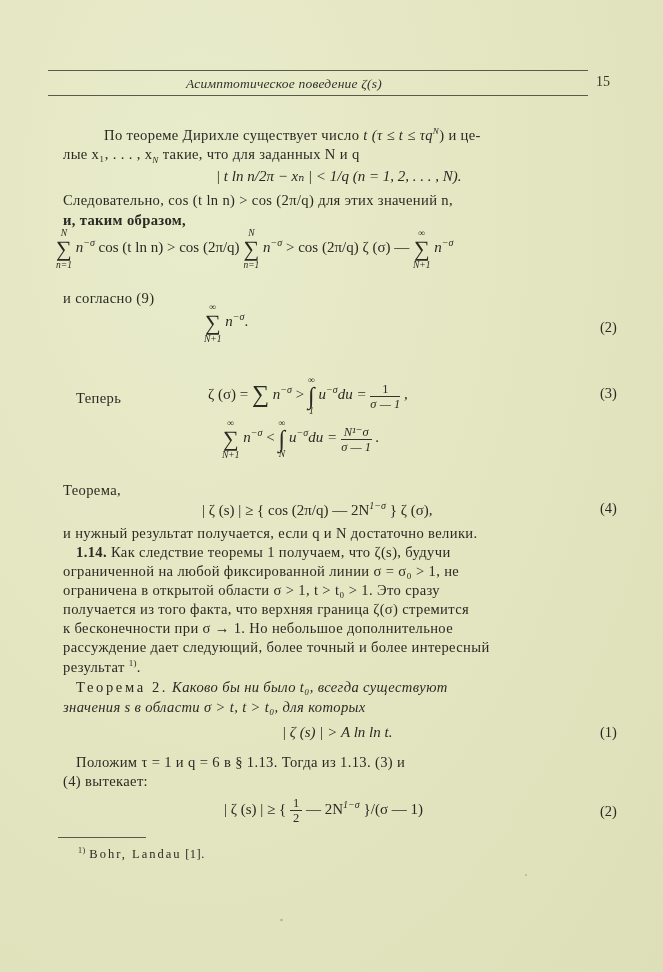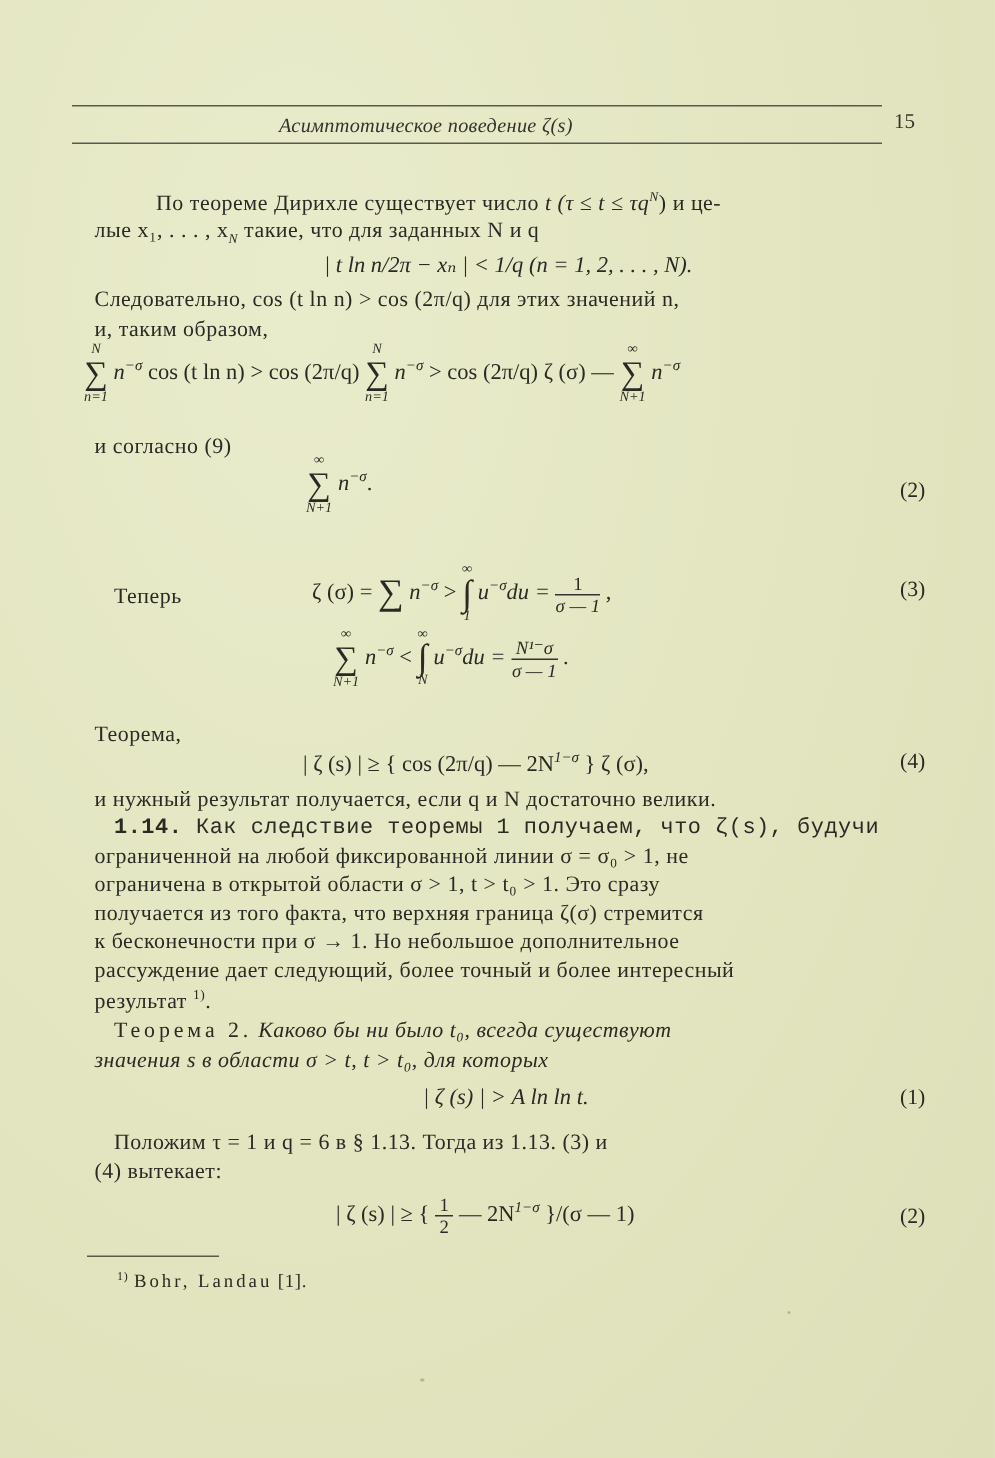--- a/index.html
+++ b/index.html
@@ -48,21 +48,21 @@
 
   <div class="line" style="top:126px; left:56px;">
     <span>По теореме Дирихле существует число </span><span class="i">t (τ ≤ t ≤ τq</span><sup style="font-size:9px" class="i">N</sup><span>) и це-</span>
   </div>
   <div class="line" style="top:146px; left:15px;">
     <span>лые x₁, . . . , x</span><sub style="font-size:9px" class="i">N</sub><span> такие, что для заданных N и q</span>
   </div>
   <div class="f i" style="top:167px; left:168px;">| t ln n/2π − xₙ | &lt; 1/q  (n = 1, 2, . . . , N).</div>
 
   <div class="line" style="top:192px; left:15px;">Следовательно,  cos (t ln n) &gt; cos (2π/q)  для  этих  значений  n,</div>
-  <div class="line" style="top:212px; left:15px;">и, таким образом,</div>
+  <div class="line" style="top:212px; left:15px;font-weight:bold;">и, таким образом,</div>
 
   <div class="f" style="top:228px; left:8px;">
     <span class="sigma"><span class="sup">N</span><span class="big">∑</span><span class="sub">n=1</span></span>
     <span class="i">n</span><span class="sup-s">−σ</span><span> cos (t ln n) &gt; cos (2π/q) </span>
     <span class="sigma"><span class="sup">N</span><span class="big">∑</span><span class="sub">n=1</span></span>
     <span class="i">n</span><span class="sup-s">−σ</span><span> &gt; cos (2π/q) ζ (σ) — </span>
     <span class="sigma"><span class="sup">∞</span><span class="big">∑</span><span class="sub">N+1</span></span>
     <span class="i"> n</span><span class="sup-s">−σ</span>
   </div>
 
@@ -95,21 +95,21 @@
 
   <div class="line" style="top:482px; left:15px;">Теорема,</div>
 
   <div class="f" style="top:500px; left:154px;">
     <span>| ζ (s) | ≥ { cos (2π/q) — 2N</span><span class="sup-s">1−σ</span><span> } ζ (σ),</span>
   </div>
   <div class="eqno" style="top:500px;">(4)</div>
 
   <div class="line" style="top:525px; left:15px;">и нужный результат получается, если q и N достаточно велики.</div>
 
-  <div class="line" style="top:544px; left:28px;font-family:Liberation Mono, monospace;">
+  <div class="line" style="top:544px; left:28px;">
     <b>1.14.</b><span> Как  следствие  теоремы 1 получаем,  что  ζ(s),  будучи</span>
   </div>
   <div class="line" style="top:563px; left:15px;">ограниченной  на  любой  фиксированной  линии  σ = σ₀ &gt; 1,  не</div>
   <div class="line" style="top:582px; left:15px;">ограничена  в  открытой  области  σ &gt; 1,  t &gt; t₀ &gt; 1.  Это  сразу</div>
   <div class="line" style="top:601px; left:15px;">получается из того факта, что верхняя граница ζ(σ) стремится</div>
   <div class="line" style="top:620px; left:15px;text-align:center;">к  бесконечности  при  σ → 1.  Но  небольшое  дополнительное</div>
   <div class="line" style="top:639px; left:15px;">рассуждение дает следующий, более точный и более интересный</div>
   <div class="line" style="top:658px; left:15px;">
     <span>результат </span><sup style="font-size:9px">1)</sup><span>.</span>
   </div>

